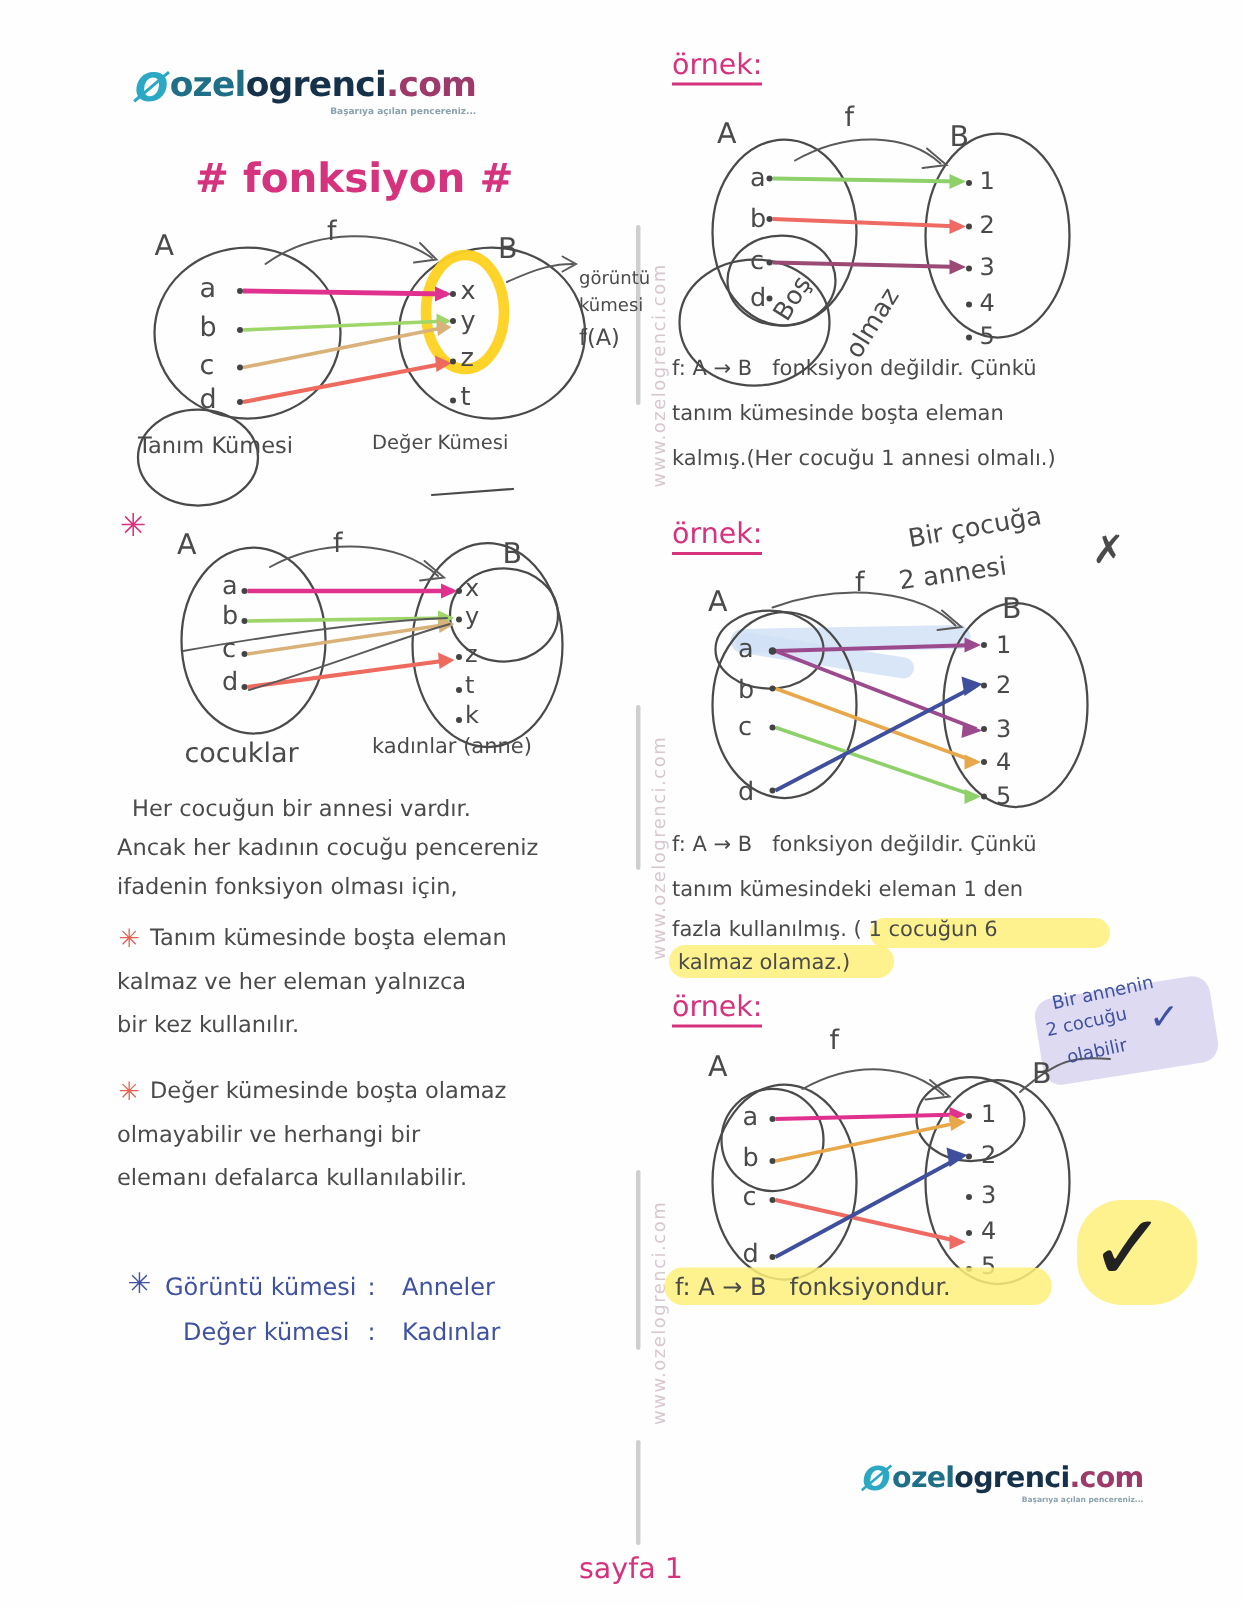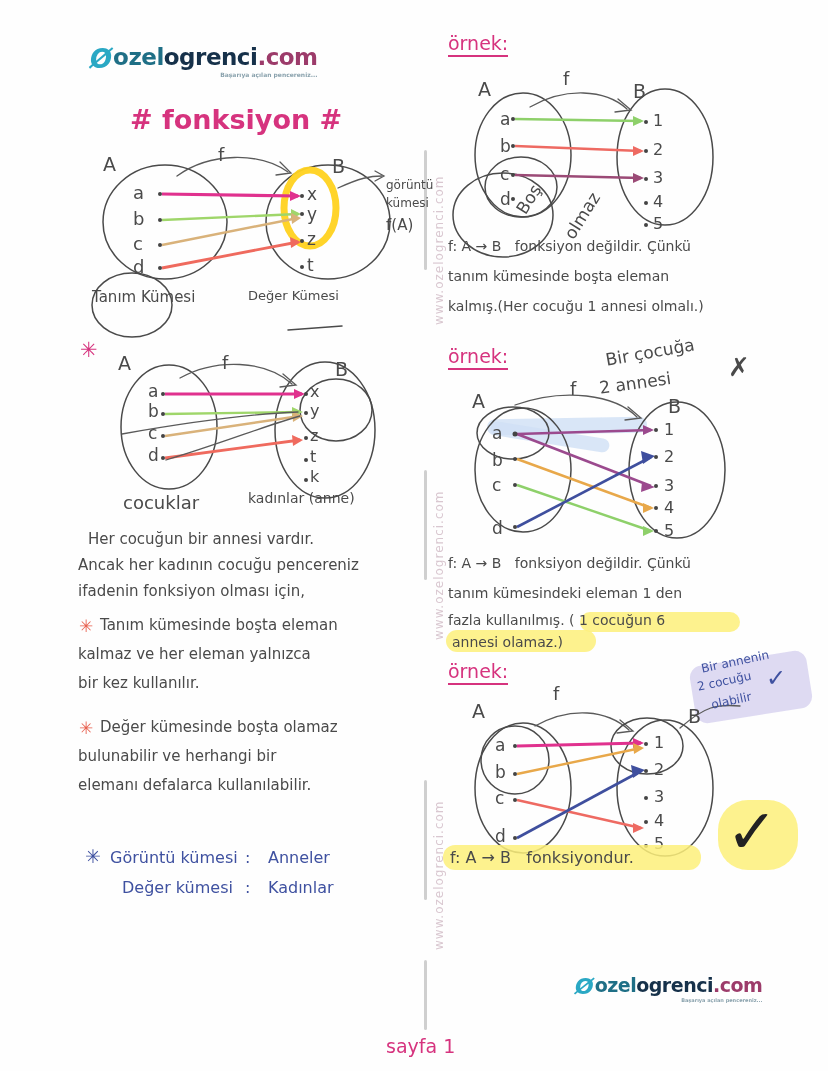--- a/index.html
+++ b/index.html
@@ -185,21 +185,21 @@
   <div>
     <div class="hw red" style="left:79px;top:616px;font-size:17px;">✳</div>
     <div class="hw ink" style="left:100px;top:616px;font-size:15px;">Tanım kümesinde boşta eleman</div>
     <div class="hw ink" style="left:78px;top:645px;font-size:15px;">kalmaz ve her eleman yalnızca</div>
     <div class="hw ink" style="left:78px;top:674px;font-size:15px;">bir kez kullanılır.</div>
   </div>
 
   <div>
     <div class="hw red" style="left:79px;top:718px;font-size:17px;">✳</div>
     <div class="hw ink" style="left:100px;top:718px;font-size:15px;">Değer kümesinde boşta olamaz</div>
-    <div class="hw ink" style="left:78px;top:747px;font-size:15px;">bulunabilir ve herhangi bir</div>
+    <div class="hw ink" style="left:78px;top:747px;font-size:15px;">olmayabilir ve herhangi bir</div>
     <div class="hw ink" style="left:78px;top:776px;font-size:15px;">elemanı defalarca kullanılabilir.</div>
   </div>
 
   <div>
     <div class="hw blue" style="left:85px;top:845px;font-size:19px;">✳</div>
     <div class="hw blue" style="left:110px;top:848px;font-size:16px;">Görüntü kümesi</div>
     <div class="hw blue" style="left:245px;top:848px;font-size:16px;">:</div>
     <div class="hw blue" style="left:268px;top:848px;font-size:16px;">Anneler</div>
 
     <div class="hw blue" style="left:122px;top:878px;font-size:16px;">Değer kümesi</div>
@@ -312,21 +312,21 @@
     <div class="hw ink" style="left:604px;top:350px;font-size:17px;transform:rotate(-10deg);transform-origin:left top;">Bir çocuğa</div>
     <div class="hw ink" style="left:598px;top:378px;font-size:17px;transform:rotate(-8deg);transform-origin:left top;">2 annesi</div>
     <div class="hw ink" style="left:728px;top:352px;font-size:26px;">✗</div>
 
     <div class="hl hl-y" style="left:580px;top:612px;width:160px;height:20px;"></div>
     <div class="hl hl-y" style="left:446px;top:630px;width:150px;height:22px;"></div>
 
     <div class="hw ink" style="left:448px;top:555px;font-size:14px;">f: A → B   fonksiyon değildir. Çünkü</div>
     <div class="hw ink" style="left:448px;top:585px;font-size:14px;">tanım kümesindeki eleman 1 den</div>
     <div class="hw ink" style="left:448px;top:612px;font-size:14px;">fazla kullanılmış. ( 1 cocuğun 6</div>
-    <div class="hw ink" style="left:452px;top:634px;font-size:14px;">annesi olamaz.)</div>
+    <div class="hw ink" style="left:452px;top:634px;font-size:14px;">kalmaz olamaz.)</div>
   </div>
 
   <div>
     <div class="hw pink" style="left:448px;top:660px;font-size:19px;border-bottom:2px solid #d6337e;padding-bottom:1px;">örnek:</div>
 
     <div class="hl hl-p" style="left:692px;top:658px;width:118px;height:58px;transform:rotate(-9deg);"></div>
 
     <svg width="340" height="180" style="left:455px;top:698px;">
       <ellipse cx="68" cy="90" rx="48" ry="65" class="s-ink"></ellipse>
       <ellipse cx="210" cy="90" rx="48" ry="68" class="s-ink"></ellipse>

